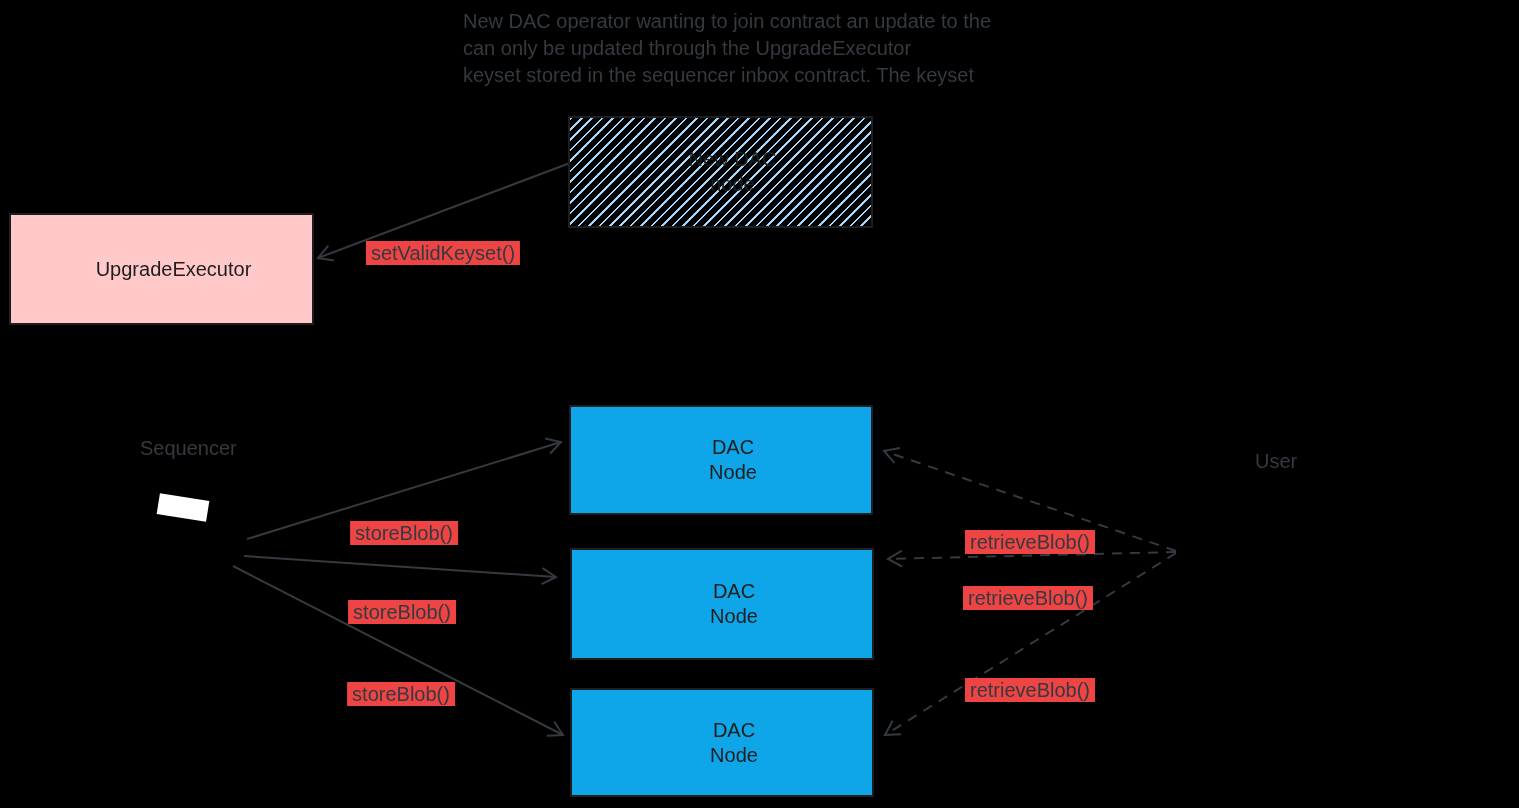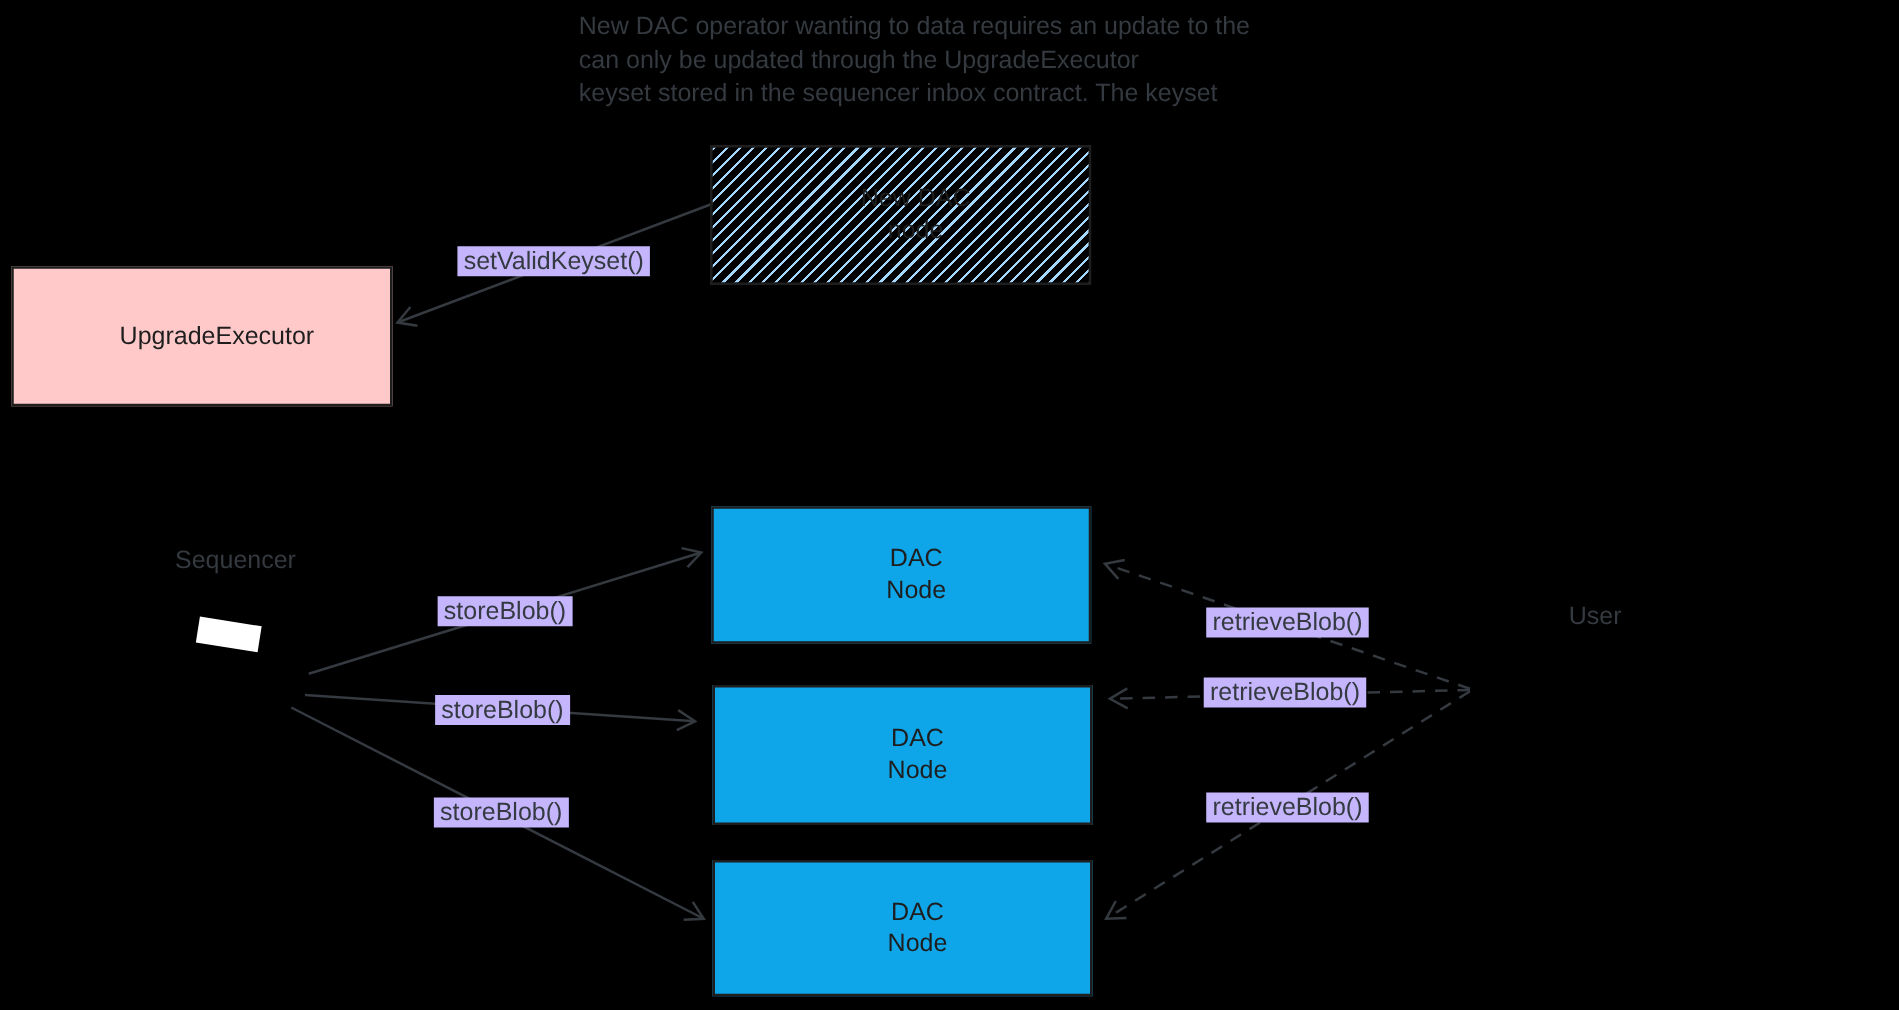--- a/index.html
+++ b/index.html
@@ -50,22 +50,23 @@
       transparent 7.4px
     );
   }
   .edge-label {
     position: absolute;
     transform: translate(-50%, -50%);
     color: #343a40;
     font-size: 20px;
     line-height: 24px;
     white-space: nowrap;
-    background: #c4b5fd;
+    background: #ef4444;
     padding: 0 5px;
+    margin-top: 44px;
   }
   .plain-label {
     position: absolute;
     color: #343a40;
     font-size: 20px;
     white-space: nowrap;
   }
   #arrow-layer {
     position: absolute;
     left: 0;
@@ -101,21 +102,21 @@
     <line x1="570" y1="163" x2="318" y2="258" marker-end="url(#ah)"></line>
     <line x1="247" y1="539" x2="561" y2="442" marker-end="url(#ah)"></line>
     <line x1="244" y1="556" x2="556" y2="577" marker-end="url(#ah)"></line>
     <line x1="233" y1="566" x2="563" y2="735" marker-end="url(#ah)"></line>
     <line class="dashed" x1="1176" y1="551" x2="884" y2="451" marker-end="url(#ah)"></line>
     <line class="dashed" x1="1176" y1="552" x2="888" y2="559" marker-end="url(#ah)"></line>
     <line class="dashed" x1="1176" y1="553" x2="885" y2="735" marker-end="url(#ah)"></line>
   </svg>
 
   <div class="note" style="left:463px; top:8px;">
-    <div>New DAC operator wanting to data requires an update to the</div>
+    <div>New DAC operator wanting to join contract an update to the</div>
     <div>can only be updated through the UpgradeExecutor</div>
     <div>keyset stored in the sequencer inbox contract. The keyset</div>
   </div>
 
   <div class="shape-box hachure" style="left:568px; top:116px; width:305px; height:112px;">
     <div class="box-line">New DAC</div>
     <div class="box-line">node</div>
   </div>
 
   <div class="shape-box pink" style="left:9px; top:213px; width:305px; height:112px;">
@@ -142,18 +143,18 @@
   <div class="shape-box blue" style="left:570px; top:688px; width:304px; height:109px;">
     <div class="box-line">DAC</div>
     <div class="box-line">Node</div>
   </div>
 
   <div class="edge-label" style="left:1030px; top:498px;">retrieveBlob()</div>
   <div class="edge-label" style="left:1028px; top:554px;">retrieveBlob()</div>
   <div class="edge-label" style="left:1030px; top:646px;">retrieveBlob()</div>
 
 
-  <div class="plain-label" style="left:1255px; top:450px;margin-top:32px;">User</div>
+  <div class="plain-label" style="left:1255px; top:450px;">User</div>
 
   <div class="note" style="left:40px; top:701px;">
   </div>
 
 </div>
 
 </body></html>

